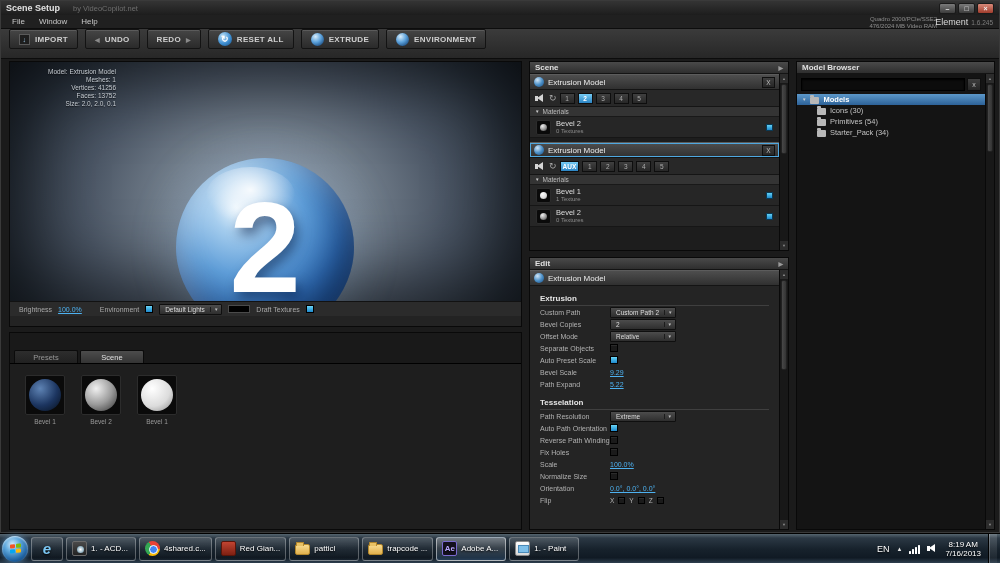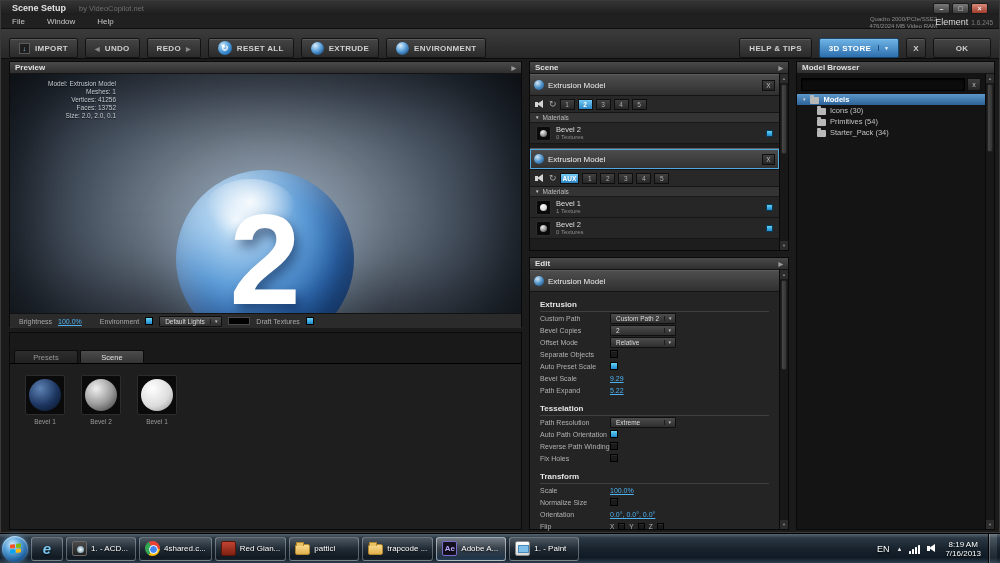--- a/index.html
+++ b/index.html
@@ -1,33 +1,33 @@
 <!DOCTYPE html>
 <html><head>
 <meta charset="utf-8">
 <style>
   *{margin:0;padding:0;box-sizing:border-box}
   html,body{width:1000px;height:563px;overflow:hidden;background:#000;
     font-family:"Liberation Sans",sans-serif}
   .app{position:absolute;left:0;top:0;width:1000px;height:533px;background:#1b1b1b;border:1px solid #3a3a3a}
 
   
-  .titlebar{height:14px;background:linear-gradient(#343434,#1d1d1d);display:flex;align-items:center;padding:0 11px;color:#e2e2e2;font-size:9px;font-weight:bold}
+  .titlebar{height:14px;background:linear-gradient(#343434,#1d1d1d);display:flex;align-items:center;padding:0 5px;color:#e2e2e2;font-size:9px;font-weight:bold}
   .title-dim{color:#6e6e6e;font-size:7.5px;font-weight:normal;margin-left:13px}
   .winbtns{margin-left:auto;display:flex;gap:2px}
   .winbtn{width:17px;height:11px;background:linear-gradient(#7a7a7a,#3c3c3c);border:1px solid #1a1a1a;color:#f0f0f0;font-size:7px;line-height:9px;text-align:center;border-radius:2px;cursor:default}
   .winbtn.close{background:linear-gradient(#d98a7a,#a03c2c)}
-  .menubar{height:14px;background:#202020;display:flex;align-items:center;gap:8px;padding:0 4px;border-bottom:1px solid #0d0d0d}
+  .menubar{height:14px;background:#202020;display:flex;align-items:center;gap:0;padding:0 4px;border-bottom:1px solid #0d0d0d}
   .menu-item{color:#c8c8c8;font-size:8px;padding:1px 7px}
   .gpuinfo{position:absolute;top:15px;right:62px;text-align:right;font-size:6px;line-height:7px;color:#8c8c8c}
   .brand{position:absolute;top:16px;right:6px;color:#dadada;font-size:9px;text-align:right}
   .brand .ver{color:#7d7d7d;font-size:6.5px;margin-left:3px}
 
   
-  .toolbar{height:30px;background:linear-gradient(#3b3b3b,#272727);border-bottom:1px solid #0c0c0c;display:flex;align-items:flex-end;padding:0 8px;gap:7px}
+  .toolbar{height:30px;background:linear-gradient(#3b3b3b,#272727);border-bottom:1px solid #0c0c0c;display:flex;align-items:flex-start;padding:0 8px;gap:7px}
   .tb-btn{height:20px;display:flex;align-items:center;gap:5px;padding:0 9px;background:linear-gradient(#454545,#2a2a2a);border:1px solid #131313;box-shadow:inset 0 1px 0 rgba(255,255,255,.12);border-radius:2px;color:#cfcfcf;font-size:8px;font-weight:bold;letter-spacing:.3px;white-space:nowrap;cursor:default}
   .icon-import{width:11px;height:11px;background:#1e1e1e;border:1px solid #5a5a5a;color:#9ecbe8;font-size:7px;line-height:9px;text-align:center}
   .icon-import::before{content:"↓"}
   .undo-ic::before{content:"◀"}.redo-ic::before{content:"▶"}
   .undo-ic,.redo-ic{font-size:6px;color:#8a8a8a}
   .icon-reset{width:14px;height:14px;border-radius:50%;background:radial-gradient(circle at 35% 30%,#bfe2f7,#3f8fd2 55%,#134a7e);color:#fff;font-size:9px;line-height:14px;text-align:center}
   .icon-reset::before{content:"↻"}
   .icon-sphere{width:13px;height:13px;border-radius:50%;background:radial-gradient(circle at 35% 28%,#d8edfb,#5aa0da 45%,#123f72 90%)}
   .tb-right{margin-left:auto;display:flex;align-items:center;gap:7px}
   .btn-store{background:linear-gradient(#6fb4e6,#2d6fae);border-color:#16456e;color:#fff}
@@ -74,21 +74,21 @@
   .sthumb::before{content:"";position:absolute;inset:3px;border-radius:50%}
   .s-navy::before{background:radial-gradient(circle at 35% 30%, #5e83b4, #1c3560 55%, #0a1526 92%)}
   .s-gray::before{background:radial-gradient(circle at 35% 30%, #f0f0f0, #9b9b9b 52%, #3c3c3c 94%)}
   .s-white::before{background:radial-gradient(circle at 35% 30%, #ffffff, #dcdcdc 58%, #8f8f8f 96%)}
   .mat-thumb{width:40px;height:40px;margin:0 auto}
   .mat-label{font-size:6.5px;color:#9a9a9a;margin-top:3px}
 
   
   #scene{left:528px;top:60px;width:260px;height:190px;background:#1d1d1d}
   .pcontent{position:absolute;left:0;top:12px;right:9px;bottom:0}
-  .sg-head{height:22px;display:flex;align-items:center;gap:4px;padding:0 4px;background:linear-gradient(#4e4e4e,#303030);border-top:1px solid #5c5c5c;border-bottom:1px solid #141414;color:#ececec;font-size:8px}
+  .sg-head{height:16px;display:flex;align-items:center;gap:4px;padding:0 4px;background:linear-gradient(#4e4e4e,#303030);border-top:1px solid #5c5c5c;border-bottom:1px solid #141414;color:#ececec;font-size:8px}
   .sg-head.selected{box-shadow:0 0 0 1px #4fa8e0 inset}
   .sg-icon{width:10px;height:10px;border-radius:50%;background:radial-gradient(circle at 35% 30%,#d2e6f6,#4c90c8 50%,#17497d);flex:none}
   .sg-x{margin-left:auto;width:13px;height:11px;background:linear-gradient(#3e3e3e,#262626);border:1px solid #0f0f0f;color:#bdbdbd;font-size:6.5px;line-height:9px;text-align:center}
   .sg-ctl{height:17px;display:flex;align-items:center;gap:3px;padding:0 5px;background:#282828;border-bottom:1px solid #151515}
   .icon-speaker{width:11px;height:9px;position:relative;flex:none}
   .icon-speaker::before{content:"";position:absolute;left:0;top:2px;width:3px;height:5px;background:#d5d5d5}
   .icon-speaker::after{content:"";position:absolute;left:2px;top:0;border-top:4.5px solid transparent;border-bottom:4.5px solid transparent;border-right:6px solid #d5d5d5}
   .icon-orbit{color:#a8a8a8;font-size:9px;line-height:9px}
   .icon-orbit::before{content:"↻"}
   .slot{min-width:15px;height:11px;background:linear-gradient(#404040,#272727);border:1px solid #0e0e0e;color:#ababab;font-size:6.5px;display:flex;align-items:center;justify-content:center;padding:0 2px}
@@ -218,38 +218,23 @@
       <span>RESET ALL</span>
     </div>
     <div class="tb-btn">
       <span class="icon-sphere"></span>
       <span>EXTRUDE</span>
     </div>
     <div class="tb-btn">
       <span class="icon-sphere"></span>
       <span>ENVIRONMENT</span>
     </div>
-    <div class="tb-right">
-      <div class="tb-btn">
-        <span>HELP &amp; TIPS</span>
-      </div>
-      <div class="tb-btn btn-store">
-        <span>3D STORE</span>
-        <span class="store-arrow"></span>
-      </div>
-      <div class="tb-btn btn-x">X</div>
-      <div class="tb-btn btn-ok">OK</div>
-    </div>
   </div>
 
   <div class="panel" id="preview">
-    <div class="phead">
-      <span>Preview</span>
-      <span class="arrow"></span>
-    </div>
     <div class="viewport">
       <div class="vp-info">
         <div>Model: Extrusion Model</div>
         <div>Meshes: 1</div>
         <div>Vertices: 41256</div>
         <div>Faces: 13752</div>
         <div>Size: 2.0, 2.0, 0.1</div>
       </div>
       <div class="sphere">
         <span class="digit">2</span>
@@ -434,21 +419,20 @@
       </div>
       <div class="erow">
         <span class="elabel">Reverse Path Winding</span>
         <span class="chk"></span>
       </div>
       <div class="erow">
         <span class="elabel">Fix Holes</span>
         <span class="chk"></span>
       </div>
 
-      <div class="esec-title">Transform</div>
       <div class="erow">
         <span class="elabel">Scale</span>
         <span class="val-blue">100.0%</span>
       </div>
       <div class="erow">
         <span class="elabel">Normalize Size</span>
         <span class="chk"></span>
       </div>
       <div class="erow">
         <span class="elabel">Orientation</span>

